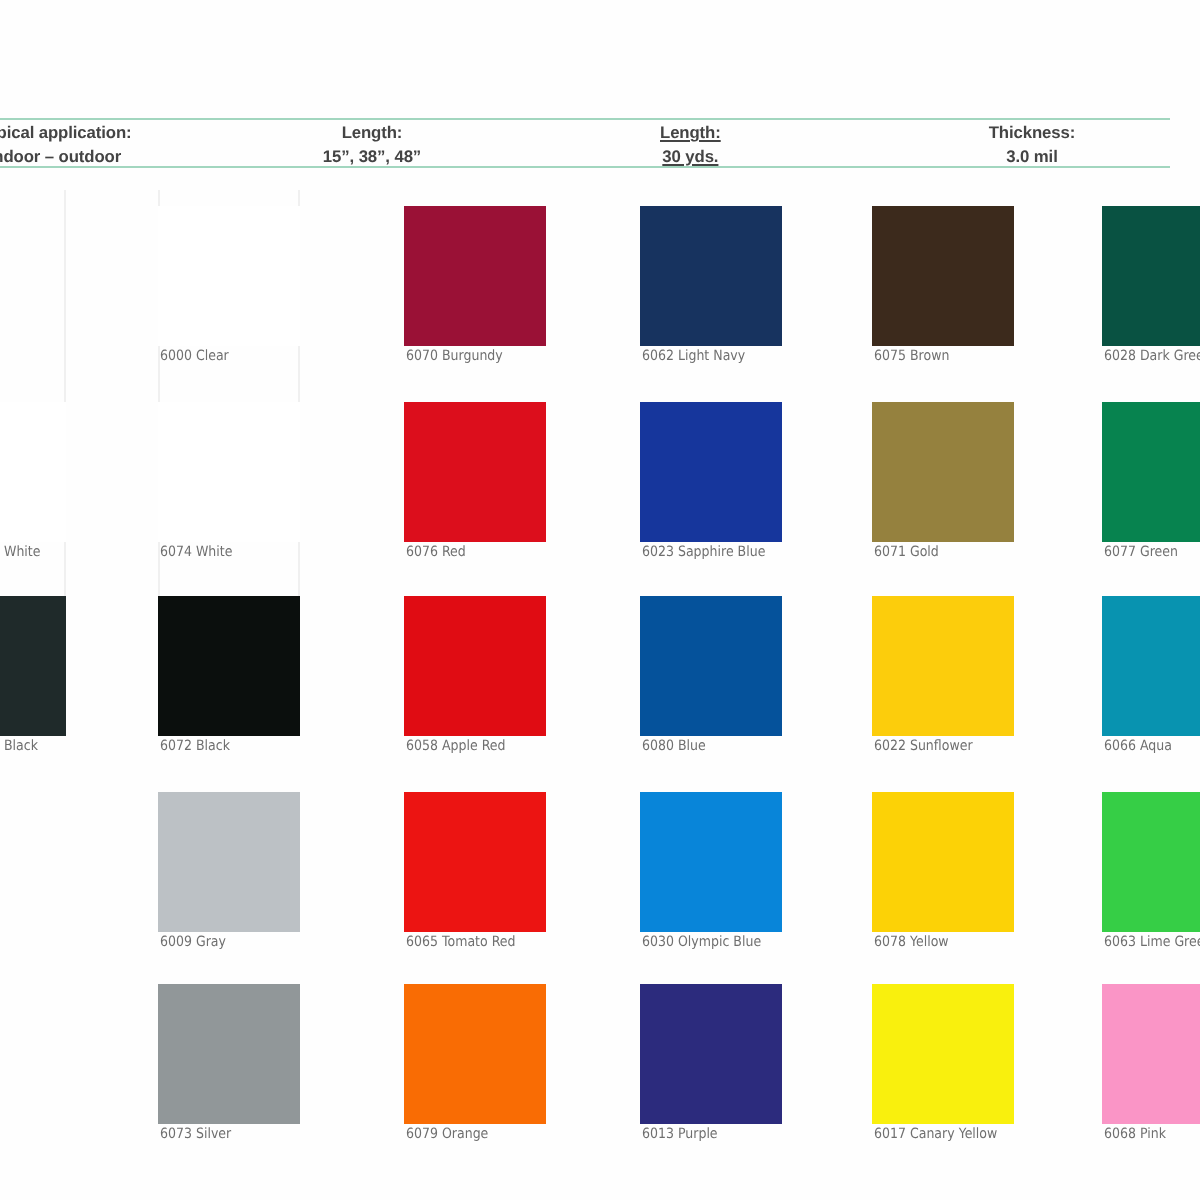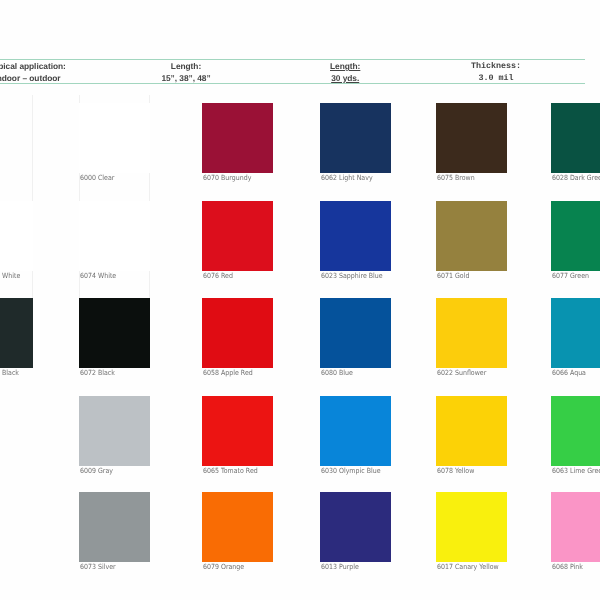--- a/index.html
+++ b/index.html
@@ -43,21 +43,21 @@
         <span>Indoor – outdoor</span>
       </div>
       <div class="spec" style="left: 106px; width: 160px;">
         <span>Length:</span>
         <span>15”, 38”, 48”</span>
       </div>
       <div class="spec" style="left: 265.2px; width: 160px; text-decoration: underline;">
         <span>Length:</span>
         <span>30 yds.</span>
       </div>
-      <div class="spec" style="left: 416px; width: 160px; font-family: Liberation Mono, monospace;">
+      <div class="spec" style="left: 436px; width: 160px;">
         <span>Thickness:</span>
         <span>3.0 mil</span>
       </div>
     </div>
 
   <div id="sheetedges">
     <i style="left:32.4px"></i>
     <i style="left:79.0px"></i>
     <i style="left:149.4px"></i>
   </div>

